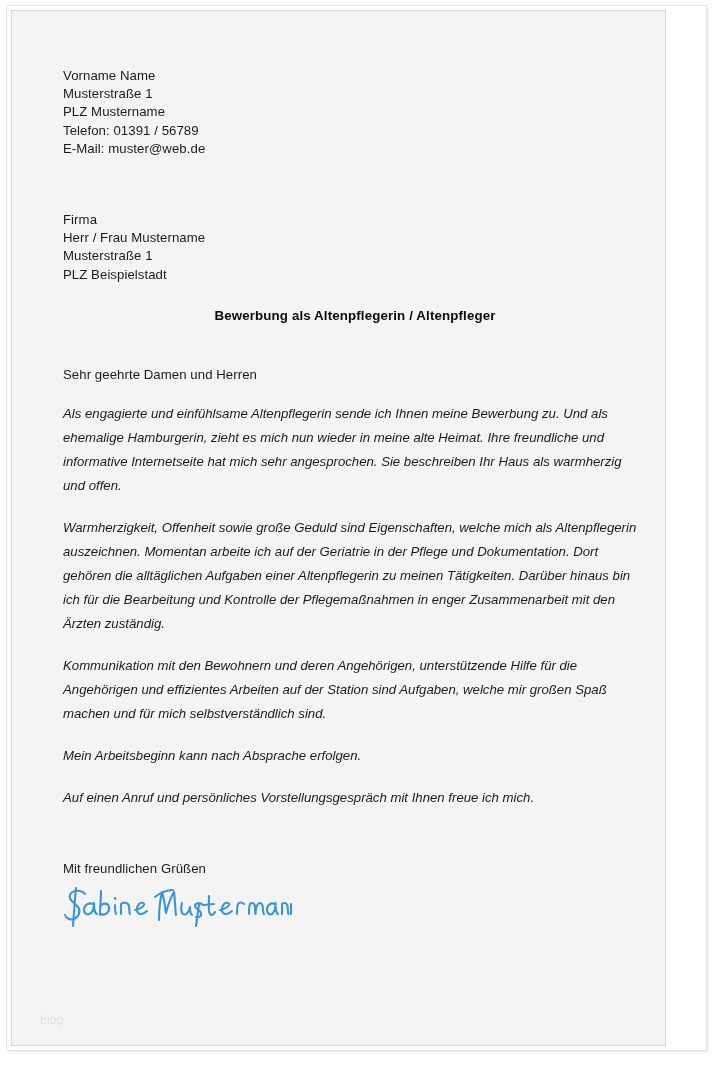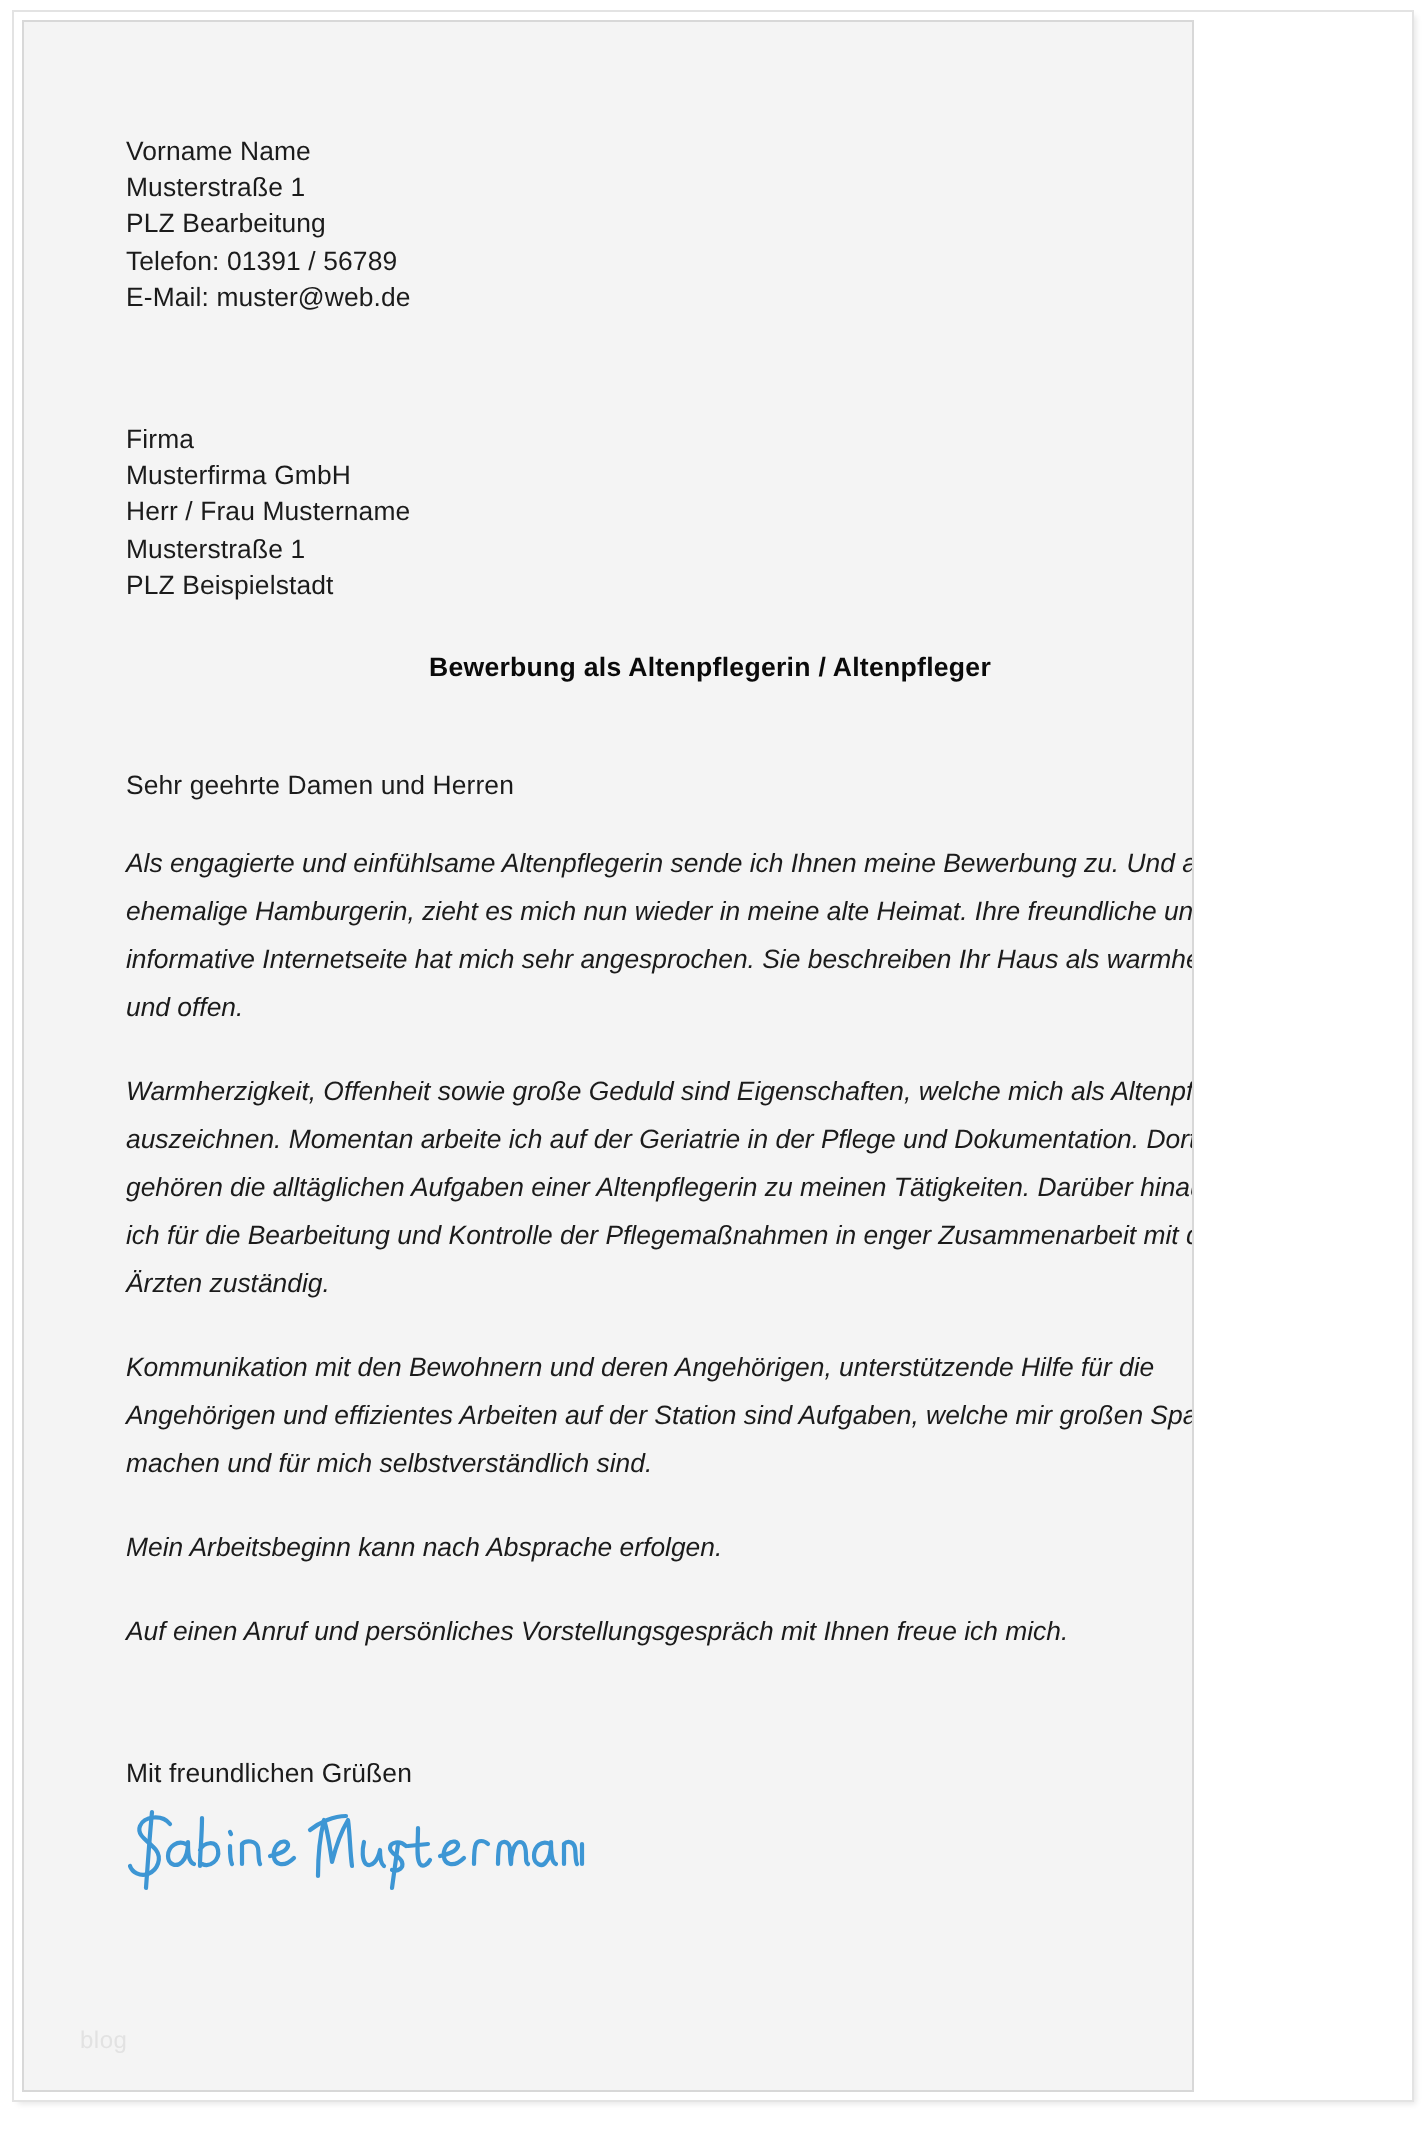--- a/index.html
+++ b/index.html
@@ -31,21 +31,21 @@
     height: 1044px;
     background: #ffffff;
     box-shadow: 0 0 0 1px #e3e3e3, 2px 2px 3px rgba(0,0,0,0.10);
   }
 
   
   .page {
     position: absolute;
     left: 11px;
     top: 10px;
-    width: 586px;
+    width: 655px;
     height: 1036px;
     background: #f4f4f4;
     border: 1px solid #d8d8d8;
     box-sizing: border-box;
     overflow: hidden;
   }
 
   .content {
     position: absolute;
     left: 51px;
@@ -125,28 +125,27 @@
 <div class="viewport">
   <div class="page-shadow"></div>
 
   <div class="page">
 
     <div class="content">
 
       <div class="block sender">
         <div class="line">Vorname Name</div>
         <div class="line">Musterstraße 1</div>
-        <div class="line">PLZ Bearbeitung</div>
+        <div class="line">PLZ Mustername</div>
         <div class="line">Telefon: 01391 / 56789</div>
         <div class="line">E-Mail: muster@web.de</div>
       </div>
 
       <div class="block recipient">
         <div class="line">Firma</div>
-        <div class="line">Musterfirma GmbH</div>
         <div class="line">Herr / Frau Mustername</div>
         <div class="line">Musterstraße 1</div>
         <div class="line">PLZ Beispielstadt</div>
       </div>
 
 
       <div class="subject">Bewerbung als Altenpflegerin / Altenpfleger</div>
 
       <div class="block salutation">Sehr geehrte Damen und Herren</div>
 

